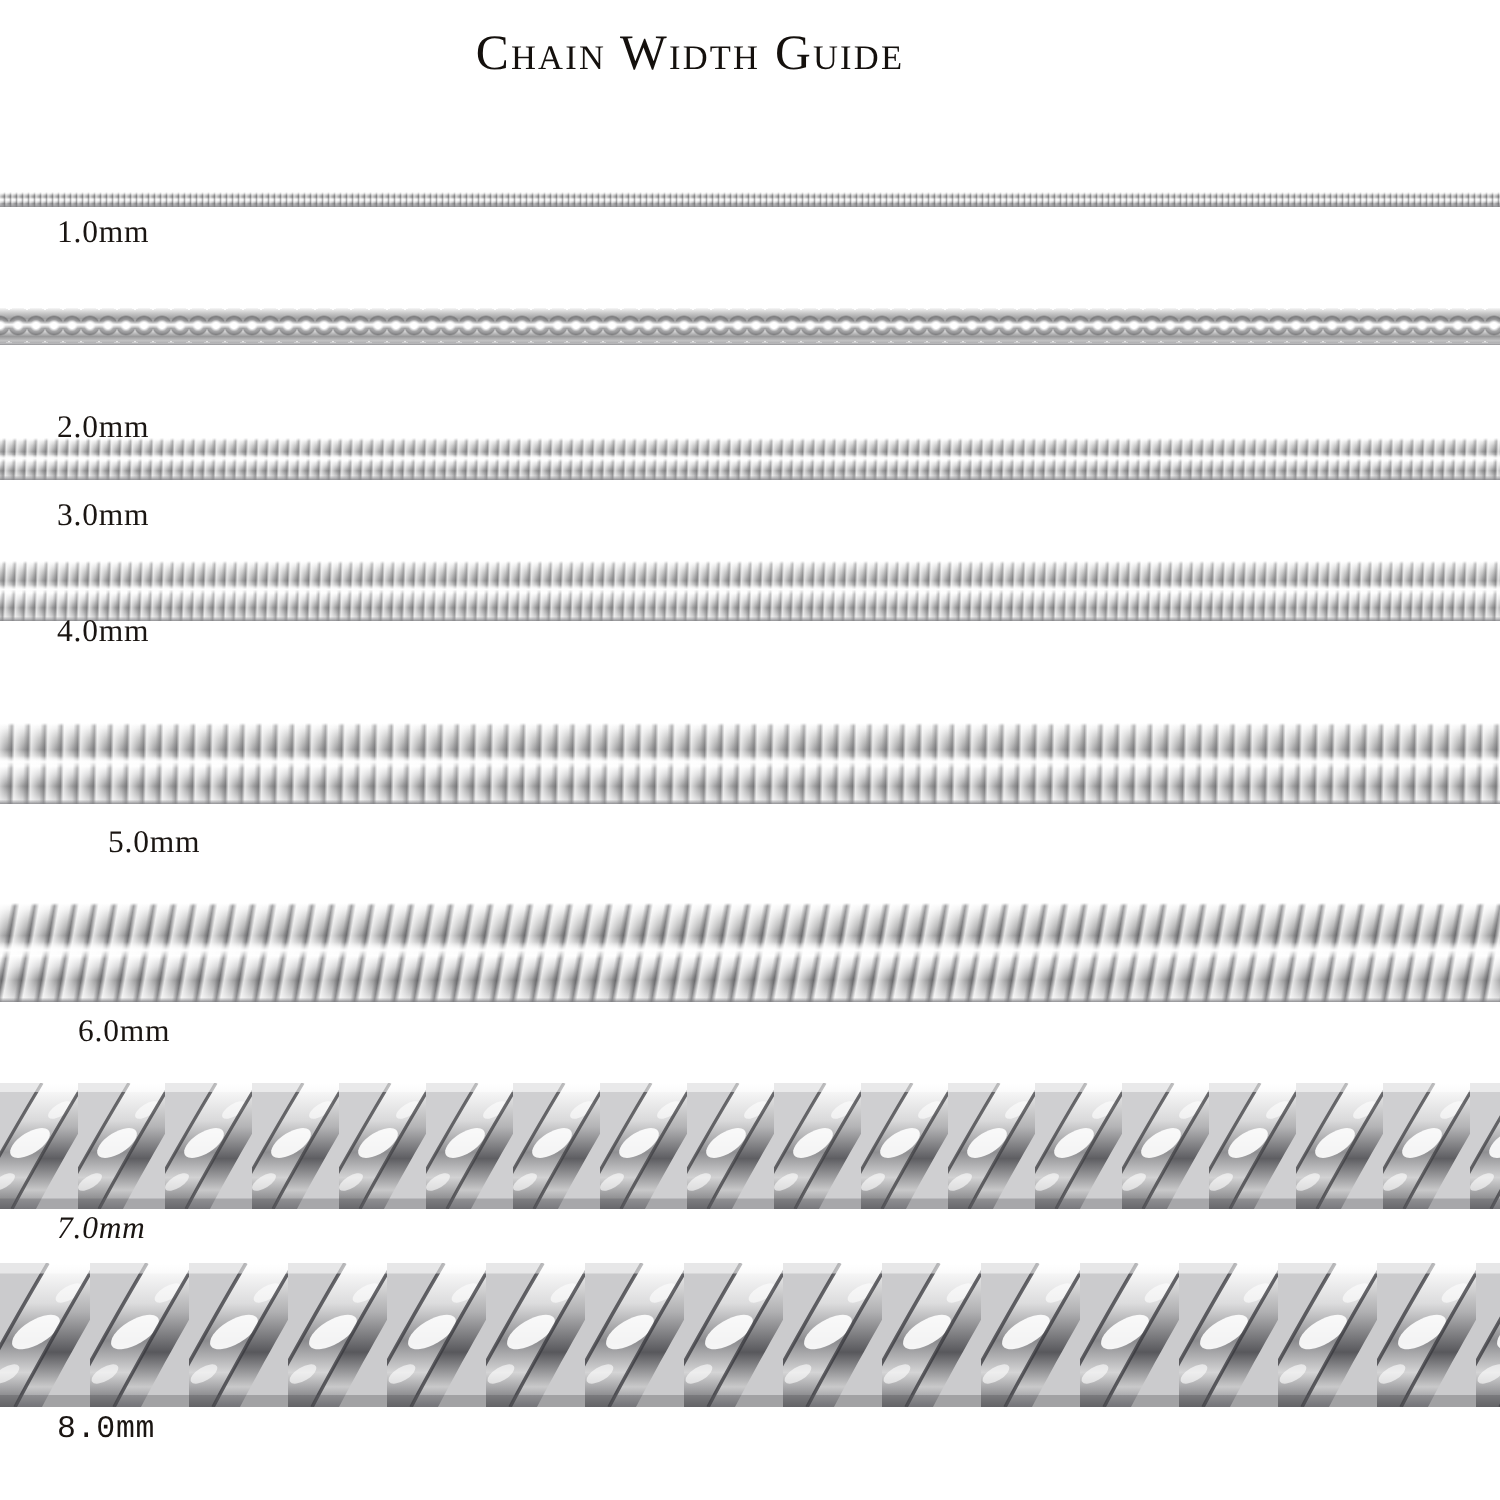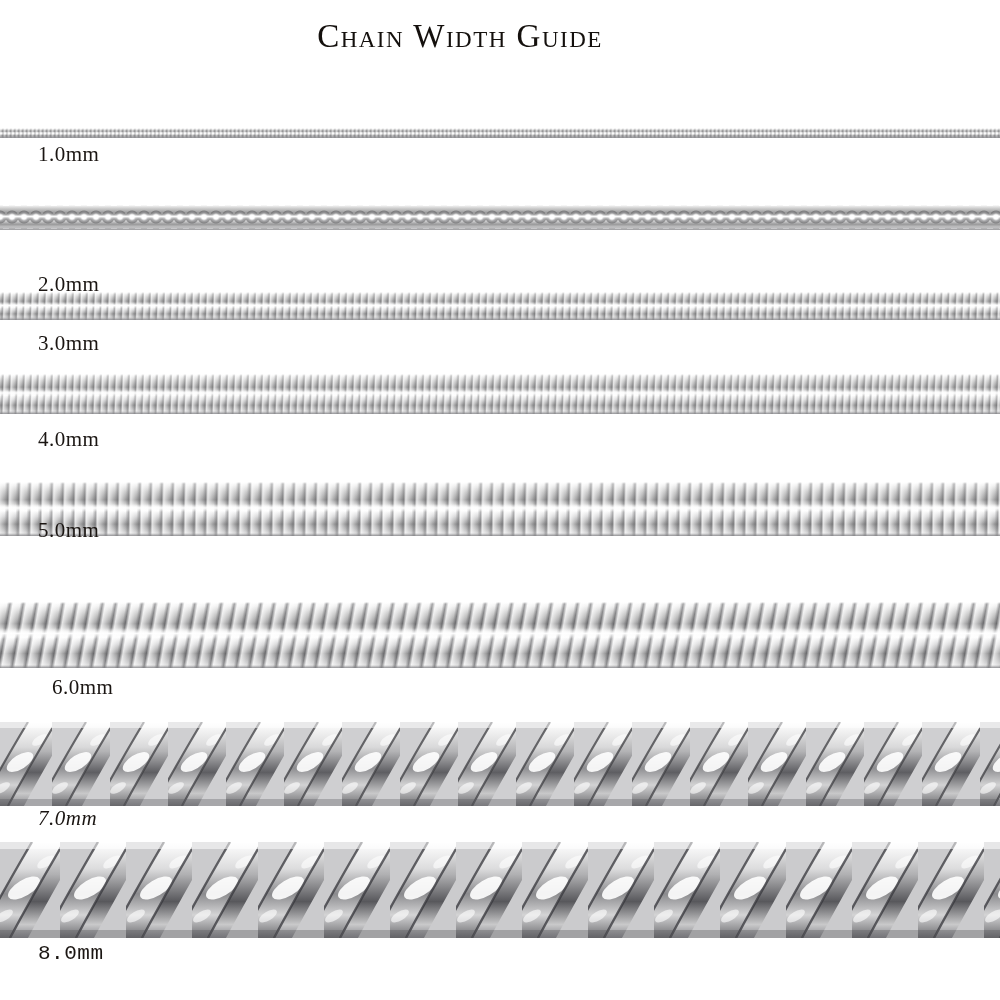--- a/index.html
+++ b/index.html
@@ -169,32 +169,32 @@
 </div>
 
 <div class="chain-row">
   <div class="chain-strip" style="top:374px;height:40px;">
     <div class="metal"></div>
     <div class="tex-snake"></div>
     <div class="core-gloss"></div>
     <div class="edge-hi"></div>
     <div class="edge-lo"></div>
   </div>
-  <div class="chain-label" style="top:427px;">4.0mm</div>
+  <div class="chain-label" style="top:408px;">4.0mm</div>
 </div>
 
 <div class="chain-row">
   <div class="chain-strip" style="top:482px;height:54px;">
     <div class="metal"></div>
     <div class="tex-snake-wide"></div>
     <div class="core-gloss"></div>
     <div class="edge-hi"></div>
     <div class="edge-lo"></div>
   </div>
-  <div class="chain-label" style="top:518px;">5.0mm</div>
+  <div class="chain-label" style="top:549px;margin-left:34px;">5.0mm</div>
 </div>
 
 <div class="chain-row">
   <div class="chain-strip" style="top:602px;height:66px;">
     <div class="metal"></div>
     <div class="tex-chevron"></div>
     <div class="core-gloss"></div>
     <div class="edge-hi"></div>
     <div class="edge-lo"></div>
   </div>

